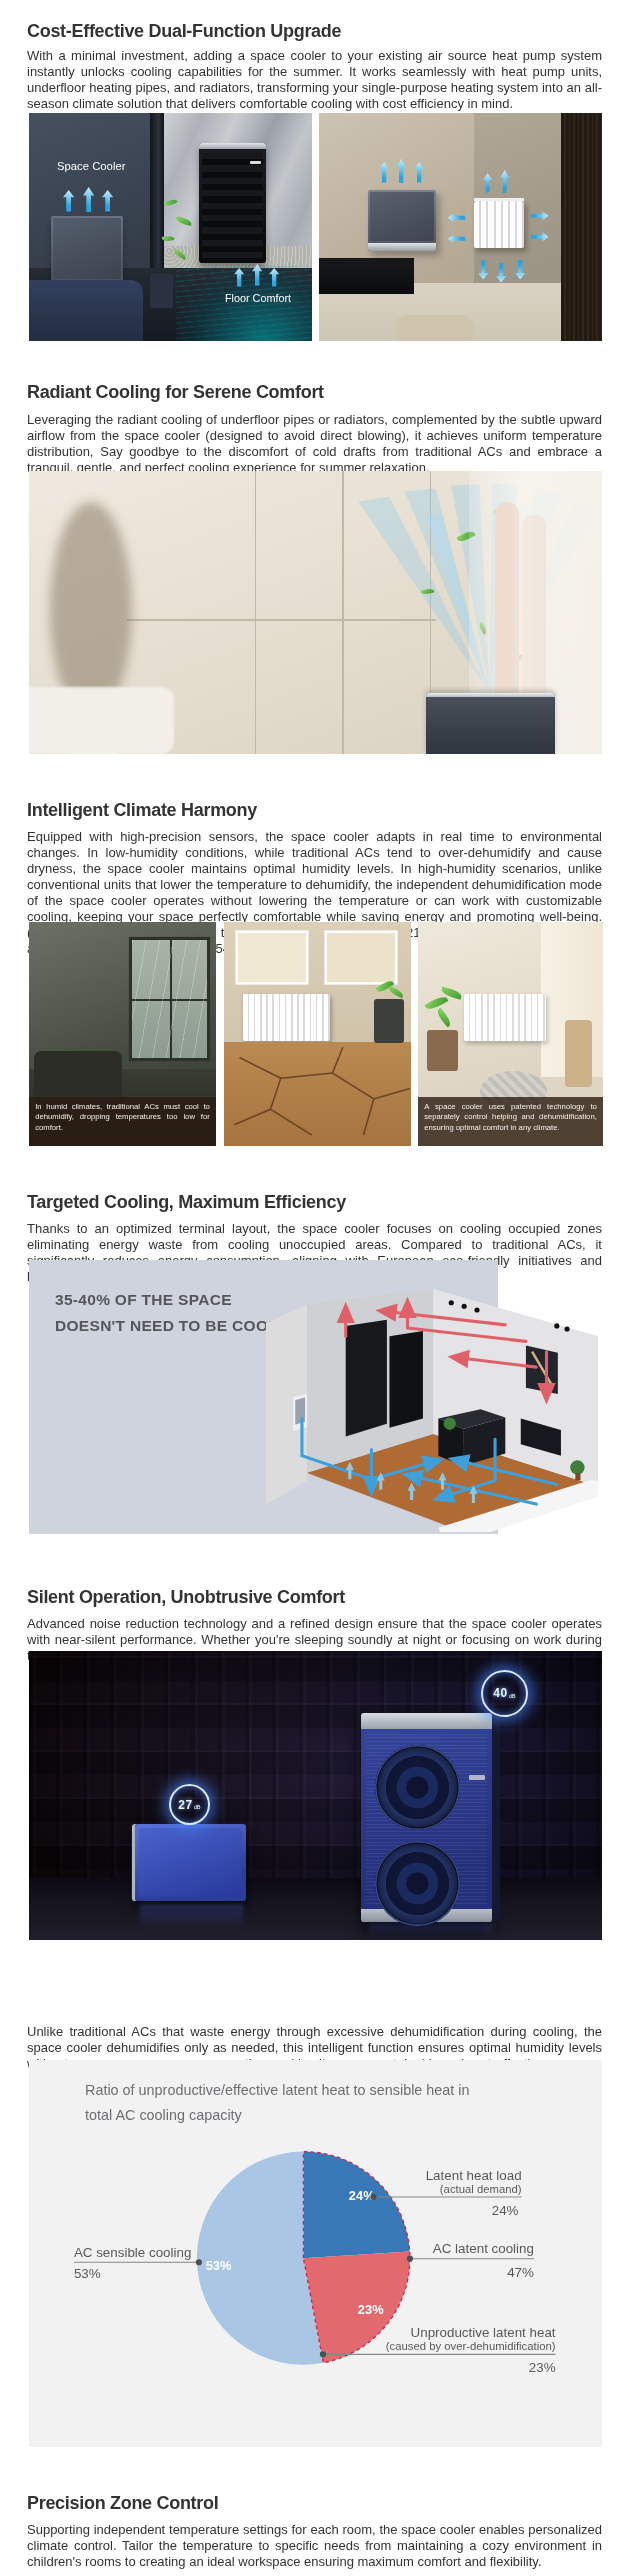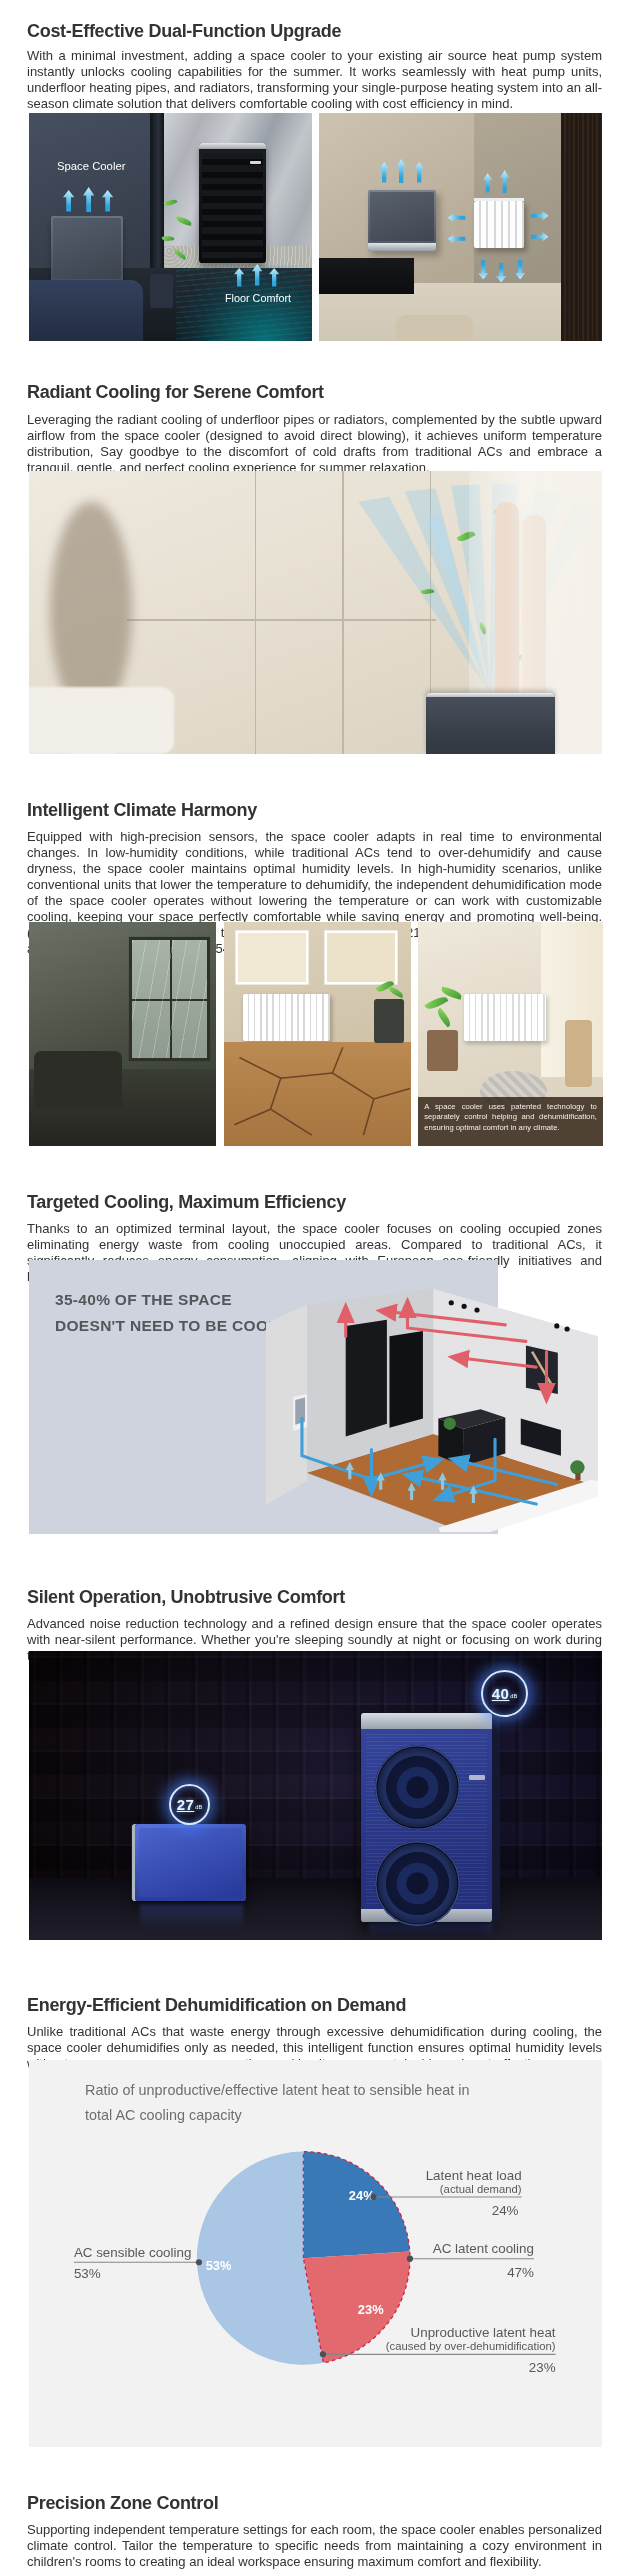--- a/index.html
+++ b/index.html
@@ -23,21 +23,21 @@
              line-height:26px;letter-spacing:0.3px;}
   .chart-panel{position:absolute;left:29px;top:2060px;width:573px;height:387px;background:#f2f2f3;}
   .chart-title{position:absolute;left:56px;top:17.5px;font-size:14.4px;color:#6d6e71;line-height:25px;}
   .chart-note{position:absolute;left:0;right:0;top:324px;text-align:center;font-size:11.3px;
               color:#55565a;line-height:23px;}
   .note-hl{font-size:15px;font-weight:700;color:#c32148;}
   .db-ring{position:absolute;border:2.1px solid rgba(225,242,255,.95);border-radius:50%;
            box-shadow:0 0 14.4px 3.6px rgba(70,130,255,.75), inset 0 0 7.2px 1px rgba(70,130,255,.6);
            display:flex;align-items:center;justify-content:center;color:#eaf6ff;
            text-shadow:0 0 4.1px #6ea8ff;}
-  .db-num{font-size:15px;font-weight:700;letter-spacing:0.5px;text-decoration:underline;}
+  .db-num{font-size:12px;font-weight:700;letter-spacing:0.5px;}
   .db-unit{font-size:5.7px;margin:5.2px 0 0 1px;}
   .anechoic{background:
       repeating-linear-gradient(90deg, rgba(0,0,0,.35) 0 4.1px, rgba(255,255,255,.035) 4.1px 6.7px, transparent 6.7px 27px),
       repeating-linear-gradient(0deg, rgba(255,255,255,.045) 0 2.1px, transparent 2.1px 24px, rgba(0,0,0,.42) 24px 47px),
       linear-gradient(100deg,#1d1116 0%,#140e18 45%,#161129 70%,#1a1535 100%);}
   .fan{position:absolute;border-radius:50%;
        background:radial-gradient(circle at 50% 50%, #0e1430 0 18%, #1b2a5e 19% 34%, #101736 35% 52%, #243468 53% 66%, #0d1228 67%);
        box-shadow:inset 0 0 0 1.5px #3a4a8a, inset 0 0 13px #000;}
   svg text{font-family:"Liberation Sans","DejaVu Sans",sans-serif;}
 </style>
@@ -152,20 +152,21 @@
   <div class="p" style="top:829px">Equipped with high-precision sensors, the space cooler adapts in real time to environmental changes. In low-humidity conditions, while traditional ACs tend to over-dehumidify and cause dryness, the space cooler maintains optimal humidity levels. In high-humidity scenarios, unlike conventional units that lower the temperature to dehumidify, the independent dehumidification mode of the space cooler operates without lowering the temperature or can work with customizable cooling, keeping your space perfectly comfortable while saving energy and promoting well-being.  (Space Cooler dehumidification technology Chinese patent: 202110943456.1; PCT international application No.: PCT/CN2022/095413. )</div>
 
   <div class="photo" style="left:29px;top:922px;width:187px;height:224px;background:linear-gradient(160deg,#6b7265,#474c41 55%,#33382f)">
     <div style="position:absolute;left:103px;top:18px;width:75px;height:118px;background:linear-gradient(180deg,#a8b4a6,#8e9b90);box-shadow:0 0 0 3.1px #2e3129">
       <div style="position:absolute;left:50%;top:0;width:2.1px;height:100%;background:#2e3129"></div>
       <div style="position:absolute;left:0;top:50%;width:100%;height:2.1px;background:#2e3129"></div>
       <div style="position:absolute;inset:0;background:repeating-linear-gradient(100deg,rgba(255,255,255,.25) 0 1px,transparent 1px 13.4px)"></div>
     </div>
     <div style="position:absolute;left:0;top:147px;width:100%;height:77px;background:linear-gradient(180deg,#3a3d33,#23251f)"></div>
     <div style="position:absolute;left:5.2px;top:129px;width:88px;height:57px;border-radius:7.2px 7.2px 0 0;background:#2b2d26"></div>
+    <div class="caption">In humid climates, traditional ACs must cool to dehumidify, dropping temperatures too low for comfort.</div>
   </div>
 
   <div class="photo" style="left:224px;top:922px;width:187px;height:224px;background:linear-gradient(170deg,#ddd1bb,#cfc2a9 60%)">
     <div style="position:absolute;left:14.4px;top:11.3px;width:68px;height:49px;background:#f0e8d2;box-shadow:0 0 0 2.6px #fff"></div>
     <div style="position:absolute;left:103px;top:11.3px;width:68px;height:49px;background:#ece2c9;box-shadow:0 0 0 2.6px #fff"></div>
     <div style="position:absolute;left:18.5px;top:72px;width:87px;height:47px;border-radius:2.1px;background:repeating-linear-gradient(90deg,#ffffff 0 4.6px,#d9d9d9 4.6px 6.2px);box-shadow:1.5px 2.6px 4.1px rgba(0,0,0,.25)"></div>
     <div style="position:absolute;left:0;top:120px;width:100%;height:105px;background:linear-gradient(180deg,#bb8a52,#a5743f)"></div>
     <svg width="187" height="105" style="position:absolute;left:0;top:120px" viewBox="0 0 362 203">
       <g stroke="#59361c" stroke-width="3" fill="none" opacity=".8">
         <path d="M30,30 L110,70 L90,130 L170,180"></path>
@@ -282,21 +283,20 @@
       <div class="fan" style="left:14.4px;top:128px;width:85px;height:85px"></div>
       <div style="position:absolute;right:7.2px;top:62px;width:15.5px;height:4.6px;background:#cfd6dd;border-radius:1px;opacity:.8"></div>
     </div>
     <div style="position:absolute;left:340px;top:272px;width:124px;height:16.5px;background:linear-gradient(180deg,rgba(60,80,180,.3),transparent);filter:blur(2.1px)"></div>
     <div class="db-ring" style="left:452px;top:18.5px;width:43px;height:43px">
       <span class="db-num">40</span>
         <span class="db-unit">dB</span>
     </div>
   </div>
 
-  <div class="h" style="top:1995px">Energy-Efficient Dehumidification on Demand</div>
   <div class="p" style="top:2024px">Unlike traditional ACs that waste energy through excessive dehumidification during cooling, the space cooler dehumidifies only as needed, this intelligent function ensures optimal humidity levels without unnecessary energy consumption, making it a more sustainable and cost-effective</div>
 
   <div class="chart-panel">
     <div class="chart-title">
       <div>Ratio of unproductive/effective latent heat to sensible heat in</div>
       <div>total AC cooling capacity</div>
     </div>
     <svg id="pie-svg" width="573" height="387" style="position:absolute;left:0;top:0" viewBox="0 0 1113 752">
       <g id="pie-slices">
           <path d="M533,385 L533,178 A207,207 0 0 1 739.5915327846521,372.0023624574321 Z" fill="#3a79b8"></path>

